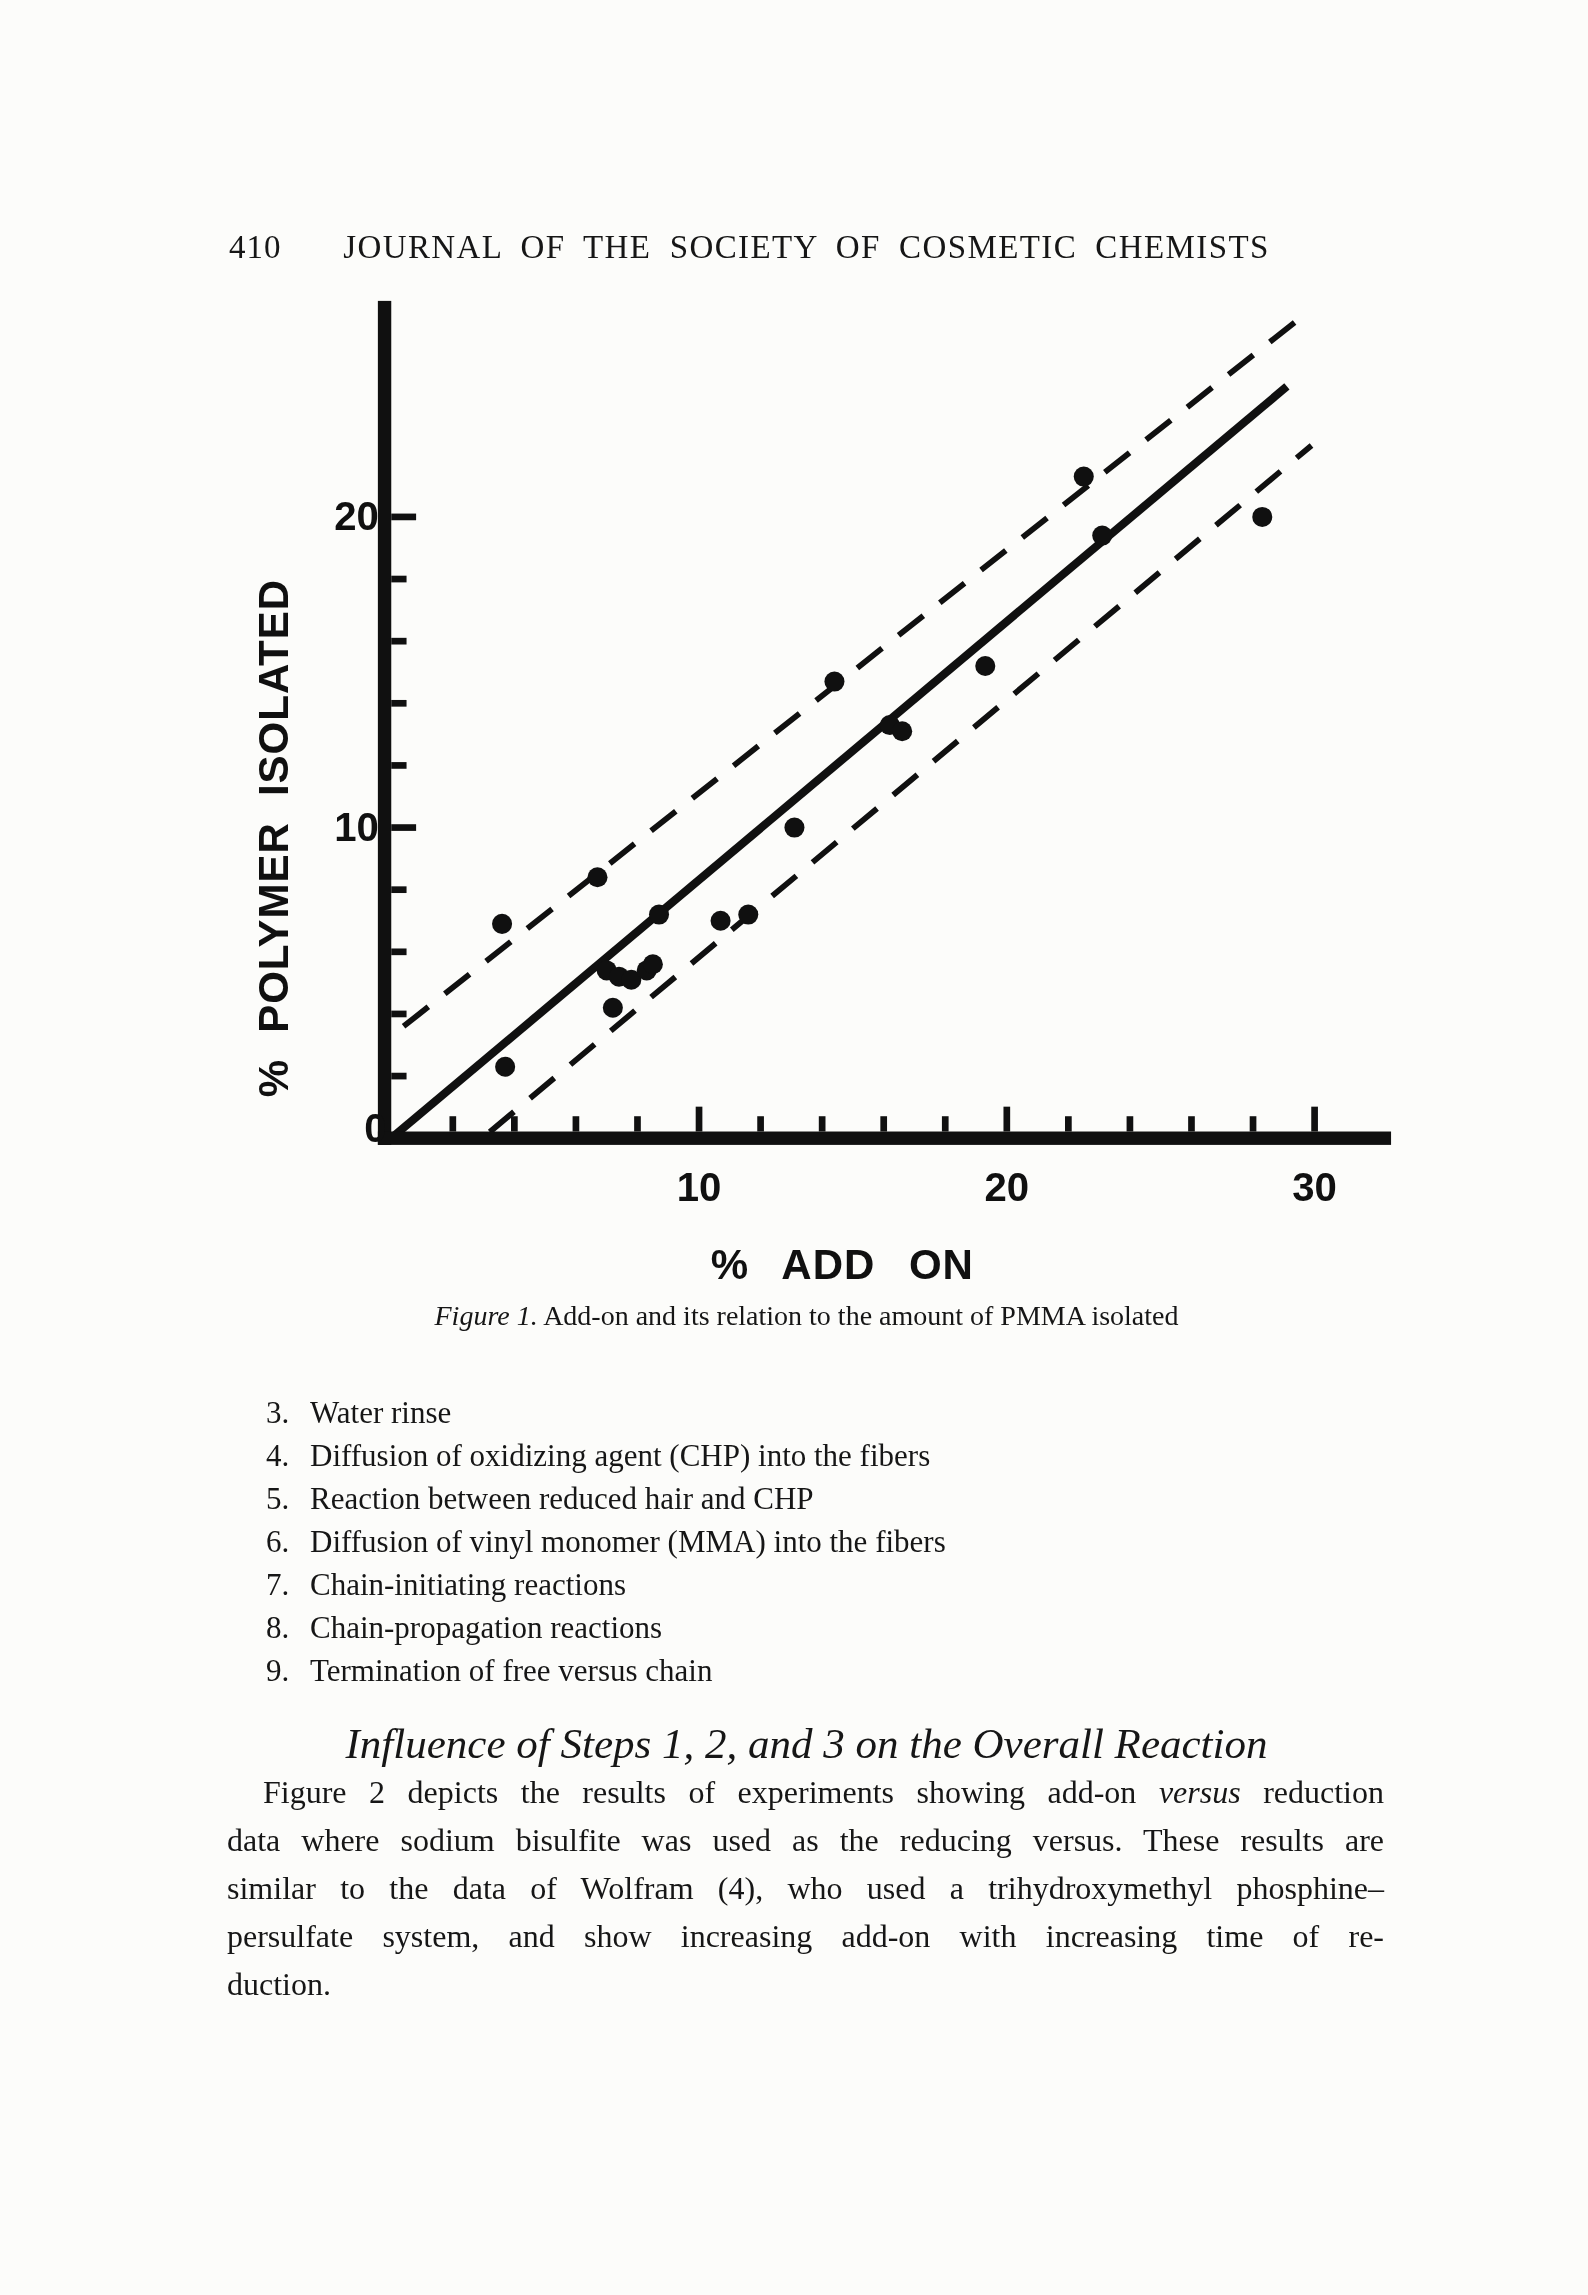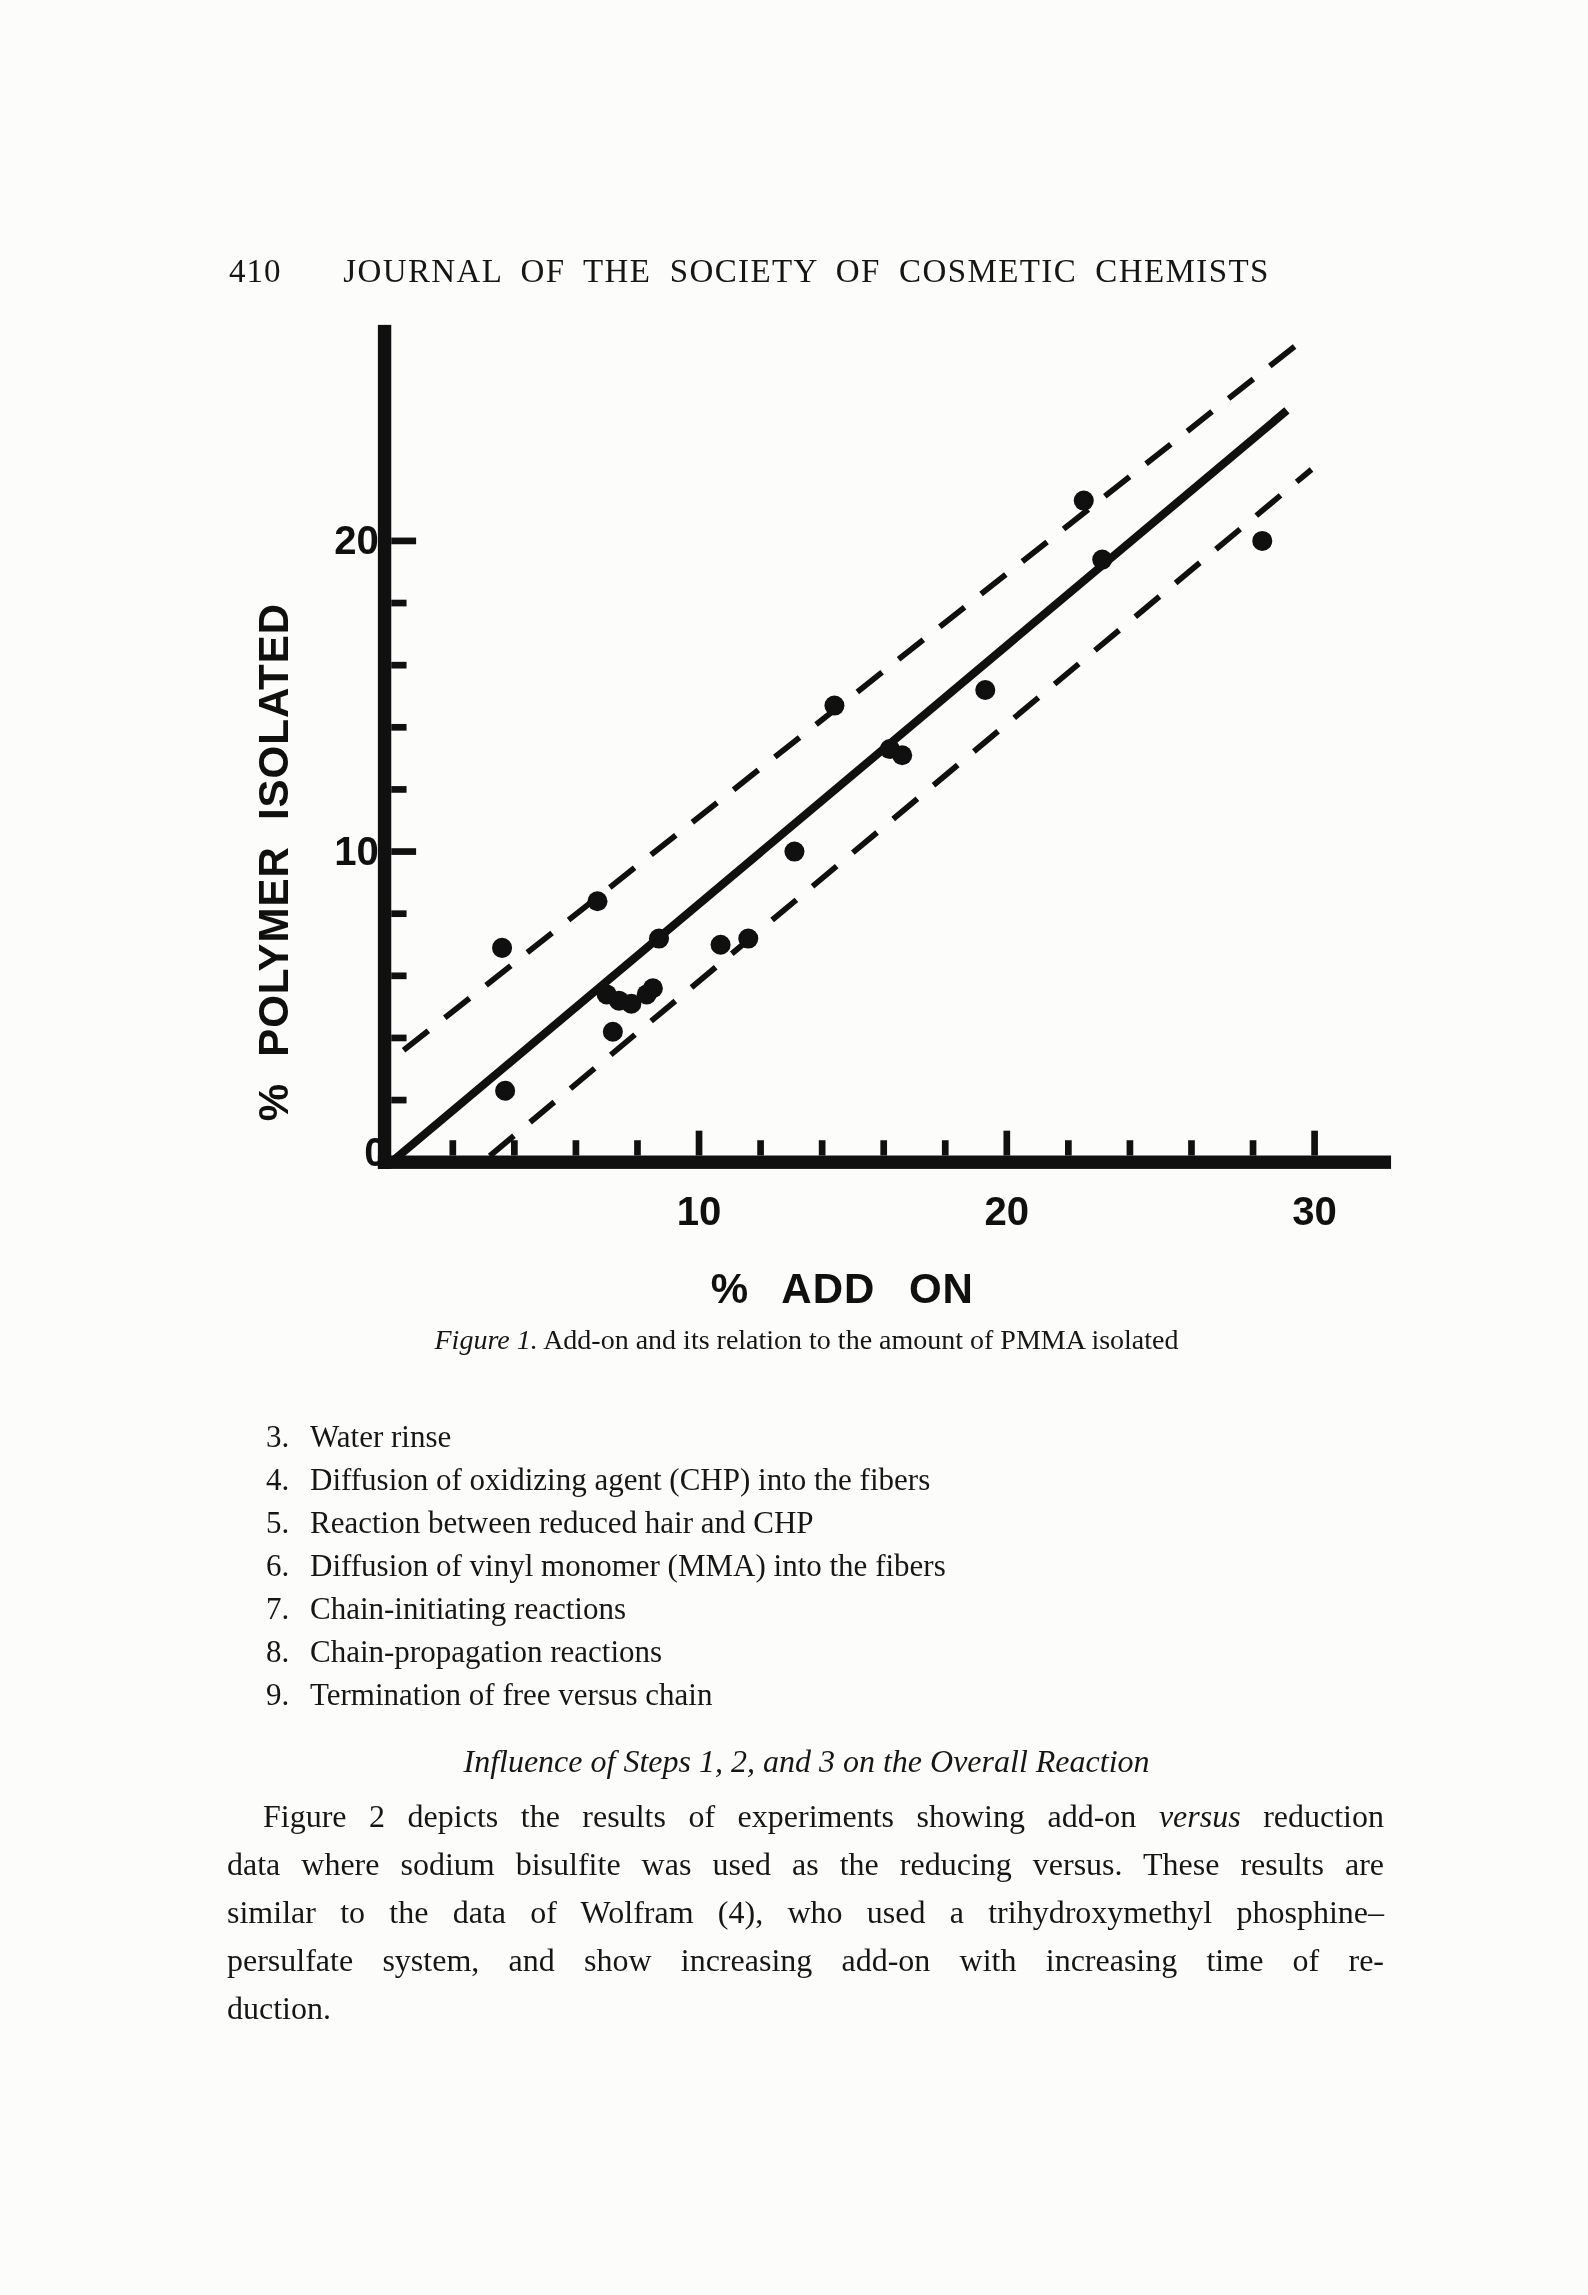--- a/index.html
+++ b/index.html
@@ -2,21 +2,21 @@
 <html><head>
 <meta charset="utf-8">
 <style>
   html,body{margin:0;padding:0;}
   body{
     width:1589px;height:2295px;position:relative;
     background:#fcfcfa;color:#161616;
     font-family:"Liberation Serif",serif;
     -webkit-font-smoothing:antialiased;
   }
-  .page{position:absolute;inset:0;margin-top:24px;}
+  .page{position:absolute;inset:0;}
 
   
   .page-header{position:absolute;top:229px;left:229px;width:1155px;height:42px;}
   .pagenum{position:absolute;left:0;top:0;font-size:33px;letter-spacing:1px;}
   .journal-title{display:block;text-align:center;font-size:33px;letter-spacing:1.4px;word-spacing:8.6px;}
 
   
   .figure{position:absolute;left:220px;top:277px;margin:0;}
   svg text{fill:#101010;}
   .tick-label{font:700 42px "Liberation Sans",sans-serif;letter-spacing:0px;}
@@ -28,21 +28,21 @@
     text-align:center;font-size:28px;}
   .caption em{font-style:italic;}
 
   
   .steps{position:absolute;top:1391px;left:266px;margin:0;padding:0;list-style:none;}
   .steps li{display:flex;line-height:43px;font-size:31px;}
   .steps .num{width:44px;flex:0 0 44px;}
 
   
   .section-heading{position:absolute;top:1719px;left:229px;width:1155px;margin:0;
-    text-align:center;font-size:32px;font-weight:400;font-style:italic;}
+    text-align:center;font-size:43px;font-weight:400;font-style:italic;}
 
   
   .para{position:absolute;top:1768px;left:227px;width:1157px;font-size:32px;}
   .pline{line-height:48px;text-align:justify;text-align-last:justify;}
   .pline.first{text-indent:36px;}
   .pline.last{text-align-last:left;}
   .pline em{font-style:italic;}
 </style>
 </head>
 <body>

